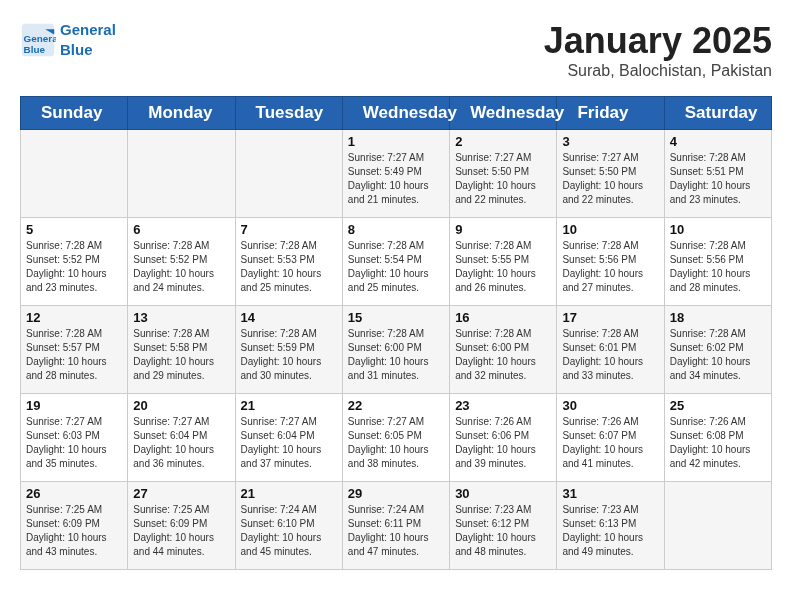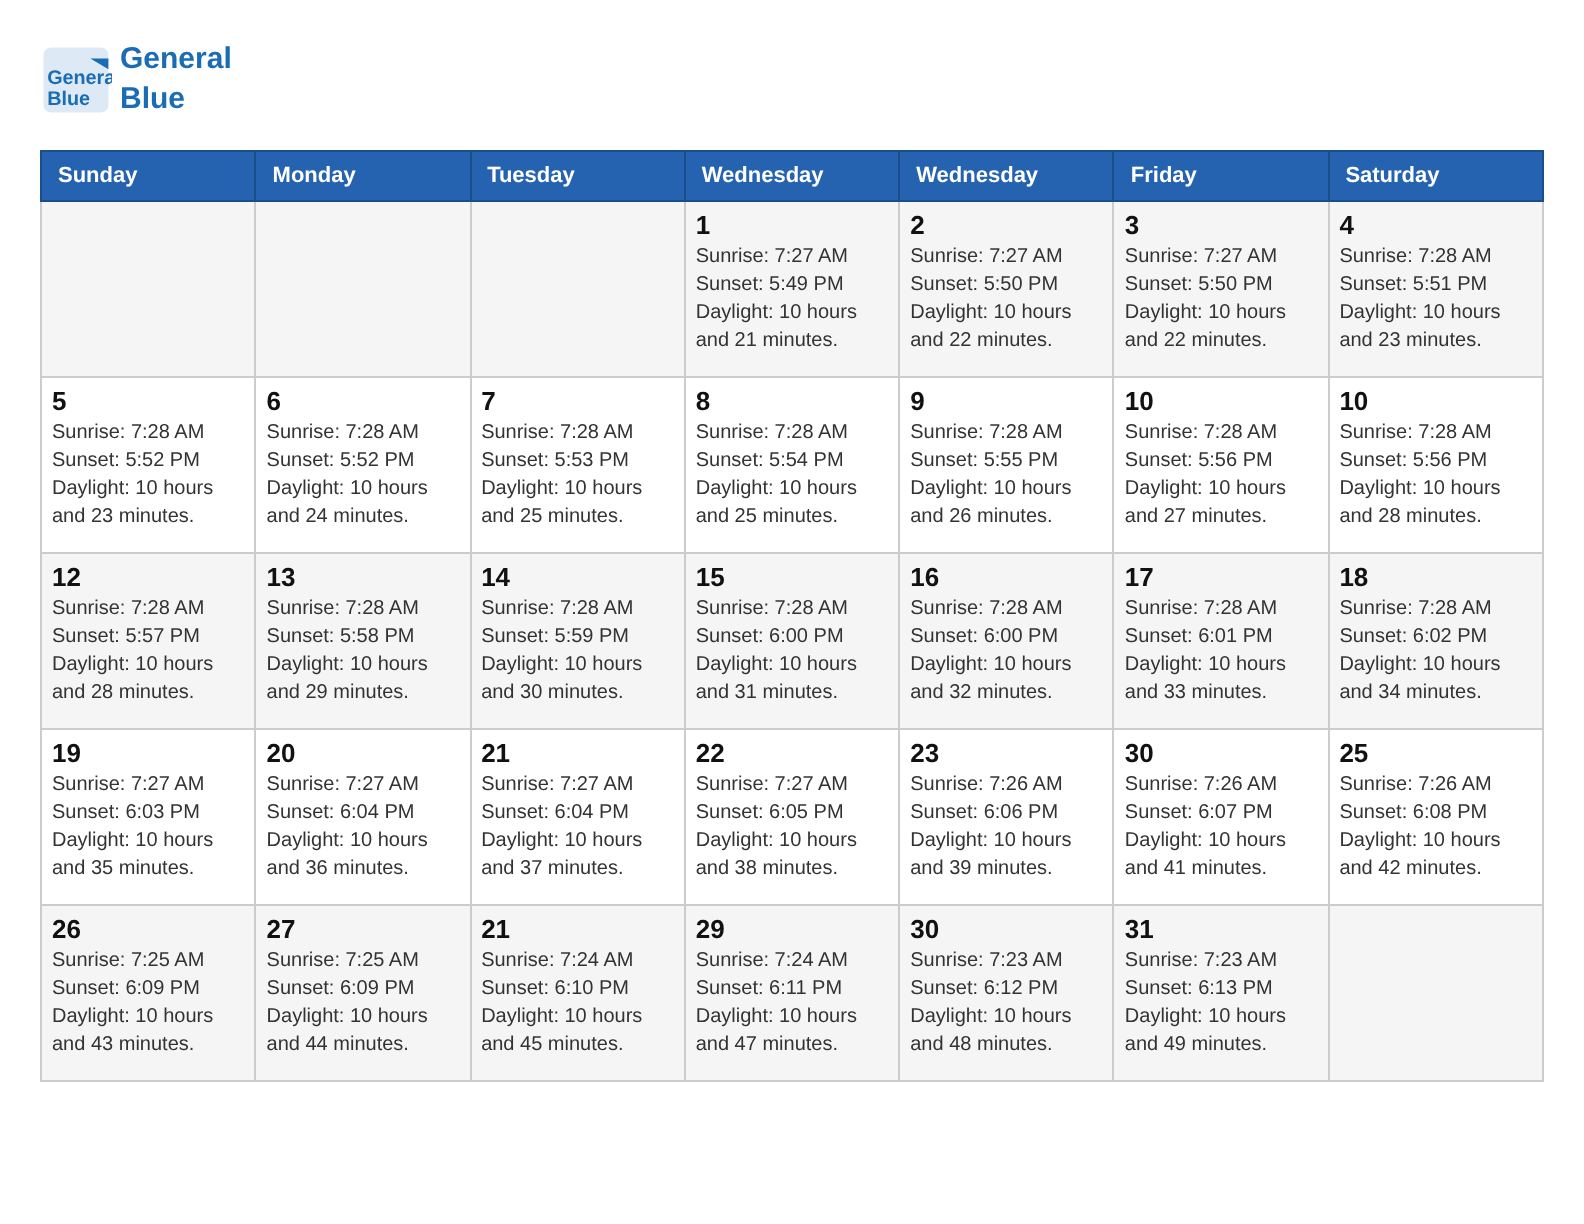--- a/index.html
+++ b/index.html
@@ -38,23 +38,23 @@
       color: #444;
     }
     table {
       width: 100%;
       border-collapse: collapse;
       table-layout: fixed;
     }
     thead tr th {
       background: #2563b0;
       color: #fff;
-      font-size: 11px;
+      font-size: 17px;
       font-weight: bold;
-      padding: 6px 8px;
+      padding: 6px 20px;
       text-align: left;
       border: 1px solid #1a4d8a;
     }
     tbody tr td {
       border: 1px solid #ccc;
       vertical-align: top;
       padding: 4px 5px;
       font-size: 10.5px;
       color: #222;
       background: #fff;
@@ -88,20 +88,22 @@
       <text x="4" y="22" font-size="11" font-weight="bold" fill="#1a6cb5" font-family="Arial">General</text>
       <text x="4" y="34" font-size="11" font-weight="bold" fill="#1a6cb5" font-family="Arial">Blue</text>
       <polygon points="28,8 38,14 38,8" fill="#1a6cb5"></polygon>
     </svg>
     <div style="line-height:1.3">
       <div style="font-size:15px;font-weight:bold;color:#1a6cb5;">General</div>
       <div style="font-size:15px;font-weight:bold;color:#1a6cb5;">Blue</div>
     </div>
   </div>
   <div class="title-block">
+    <div class="cal-title">January 2025</div>
+    <div class="cal-subtitle">Surab, Balochistan, Pakistan</div>
   </div>
 </div>
 
 <table>
   <thead>
     <tr>
     <th>Sunday</th>
         <th>Monday</th>
         <th>Tuesday</th>
         <th>Wednesday</th>

